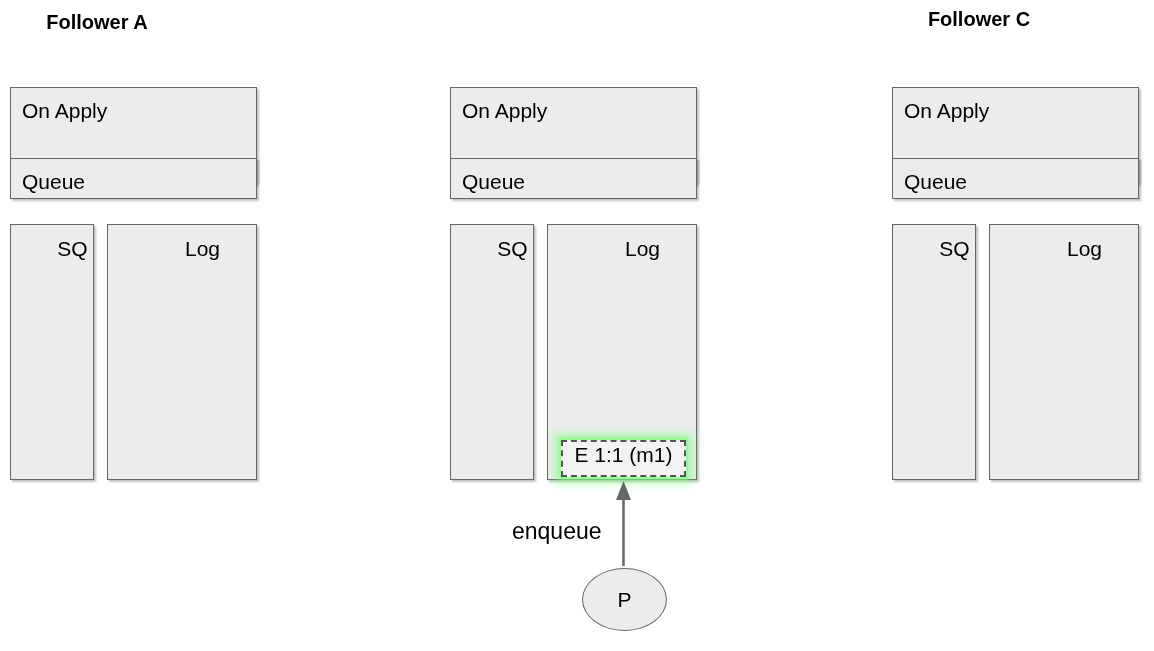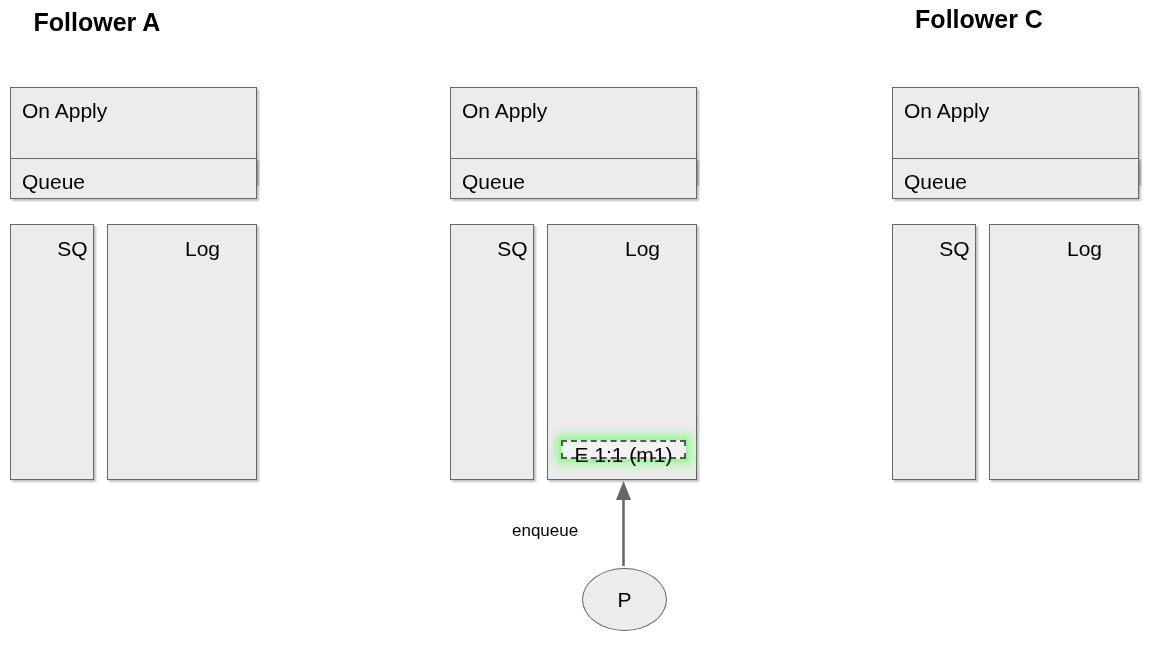--- a/index.html
+++ b/index.html
@@ -6,44 +6,44 @@
   body{font-family:"Liberation Sans", sans-serif;color:#000;}
   .canvas{position:relative;width:1154px;height:651px;background:#ffffff;overflow:hidden;}
 
   .col{position:absolute;top:0;width:247px;height:651px;}
   .col-a{left:10px;}
   .col-b{left:450px;}
   .col-c{left:892px;}
 
   .node-title{
     position:absolute;top:10px;left:0;width:174px;
-    text-align:center;font-weight:bold;font-size:25px;line-height:24px;
+    text-align:center;font-weight:bold;font-size:20px;line-height:24px;
   }
   .col-c .node-title{top:7px;}
 
   .box{
     position:absolute;box-sizing:border-box;
     background:#ececec;border:1.5px solid #666666;
     box-shadow:2px 2px 2px rgba(0,0,0,0.25);
     font-size:21px;line-height:24px;padding-left:41px;
   }
   .box-on-apply{left:0;top:50px;width:247px;height:97px;padding:11px 0 0 11px;margin-top:37px;}
   .box-queue{left:0;top:158px;width:247px;height:41px;padding:11px 0 0 11px;}
   .box-sq{left:0;top:224px;width:84px;height:256px;text-align:center;padding-top:12px;}
   .box-log{left:97px;top:224px;width:150px;height:256px;text-align:center;padding-top:12px;}
 
   .log-entry{
-    position:absolute;left:13px;top:215px;width:125px;height:19px;
+    position:absolute;left:13px;top:215px;width:125px;height:37px;
     box-sizing:border-box;background:#f2f2f2;
     border:2px dashed #555555;
     font-size:21px;line-height:25px;text-align:center;
     box-shadow:0 0 2px 2px rgba(140,255,140,0.95), 0 0 9px 6px rgba(110,255,110,0.55);
   }
 
-  .enqueue-label{position:absolute;left:512px;top:519px;font-size:17px;line-height:24px;}
+  .enqueue-label{position:absolute;left:512px;top:519px;font-size:23px;line-height:24px;}
 
   .producer{
     position:absolute;left:582px;top:568px;width:85px;height:63px;
     box-sizing:border-box;background:#ececec;border:1.5px solid #666666;
     border-radius:50%;
     display:flex;align-items:center;justify-content:center;
     font-size:21px;
   }
 
   .arrow-svg{position:absolute;left:0;top:0;width:1154px;height:651px;pointer-events:none;}

